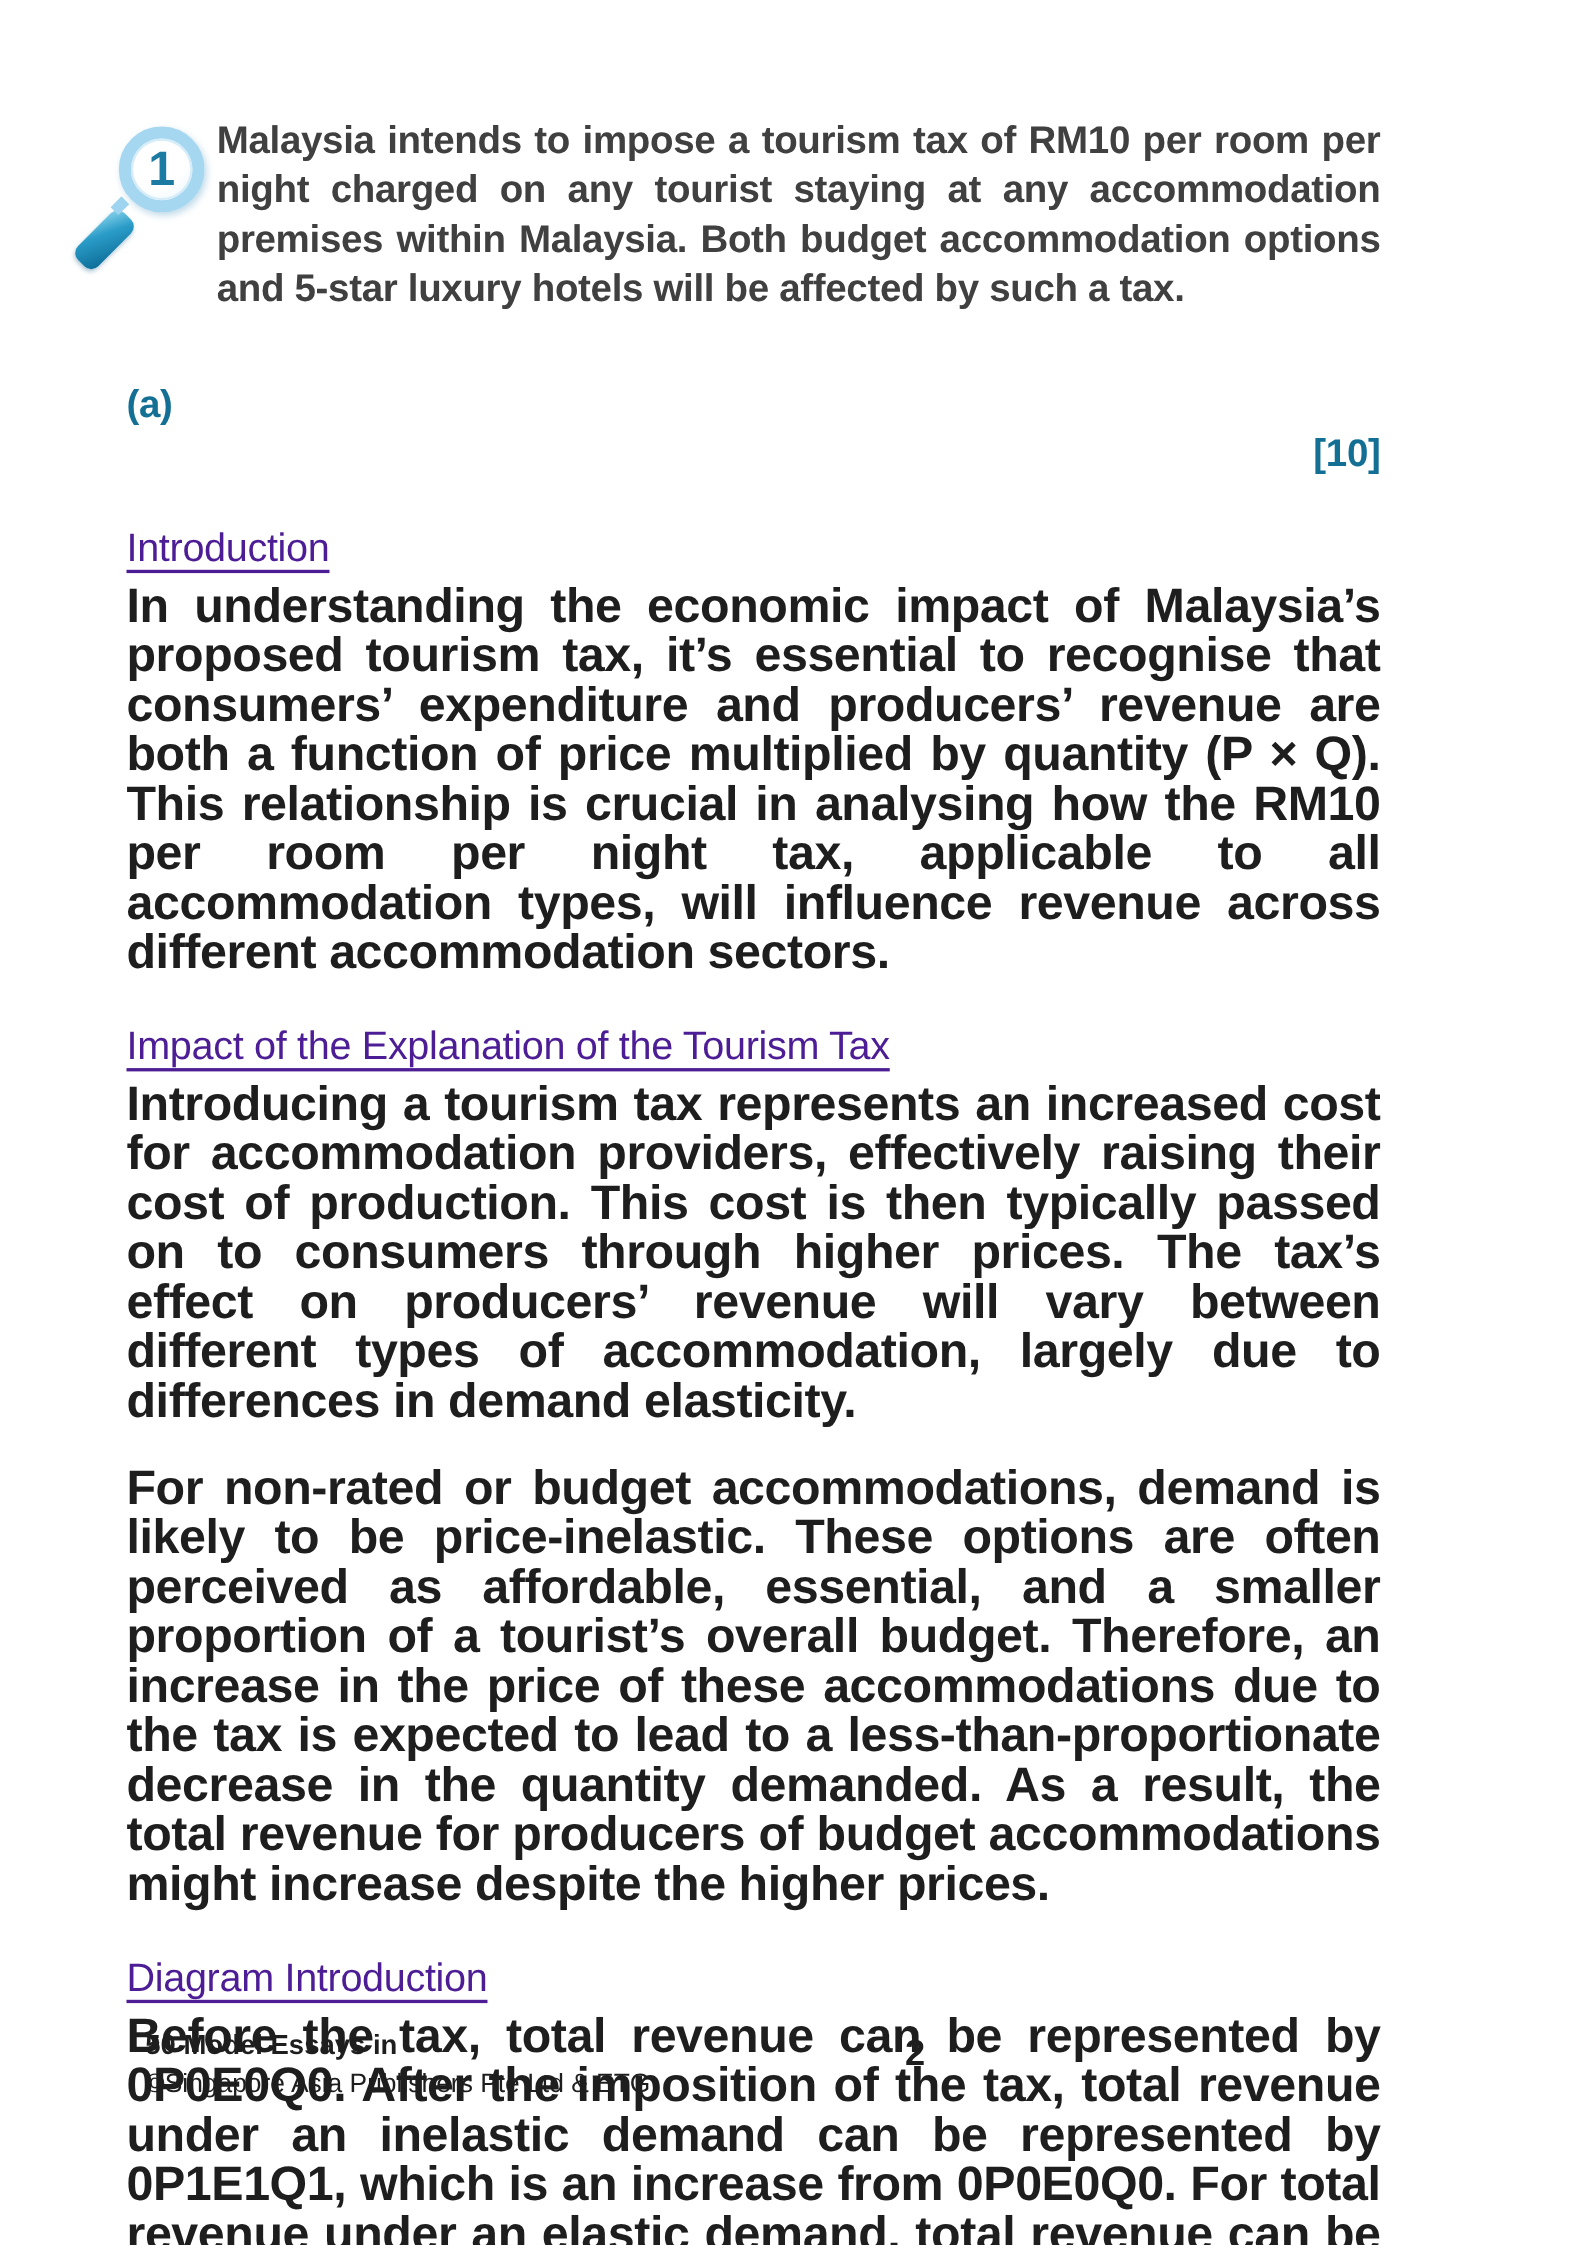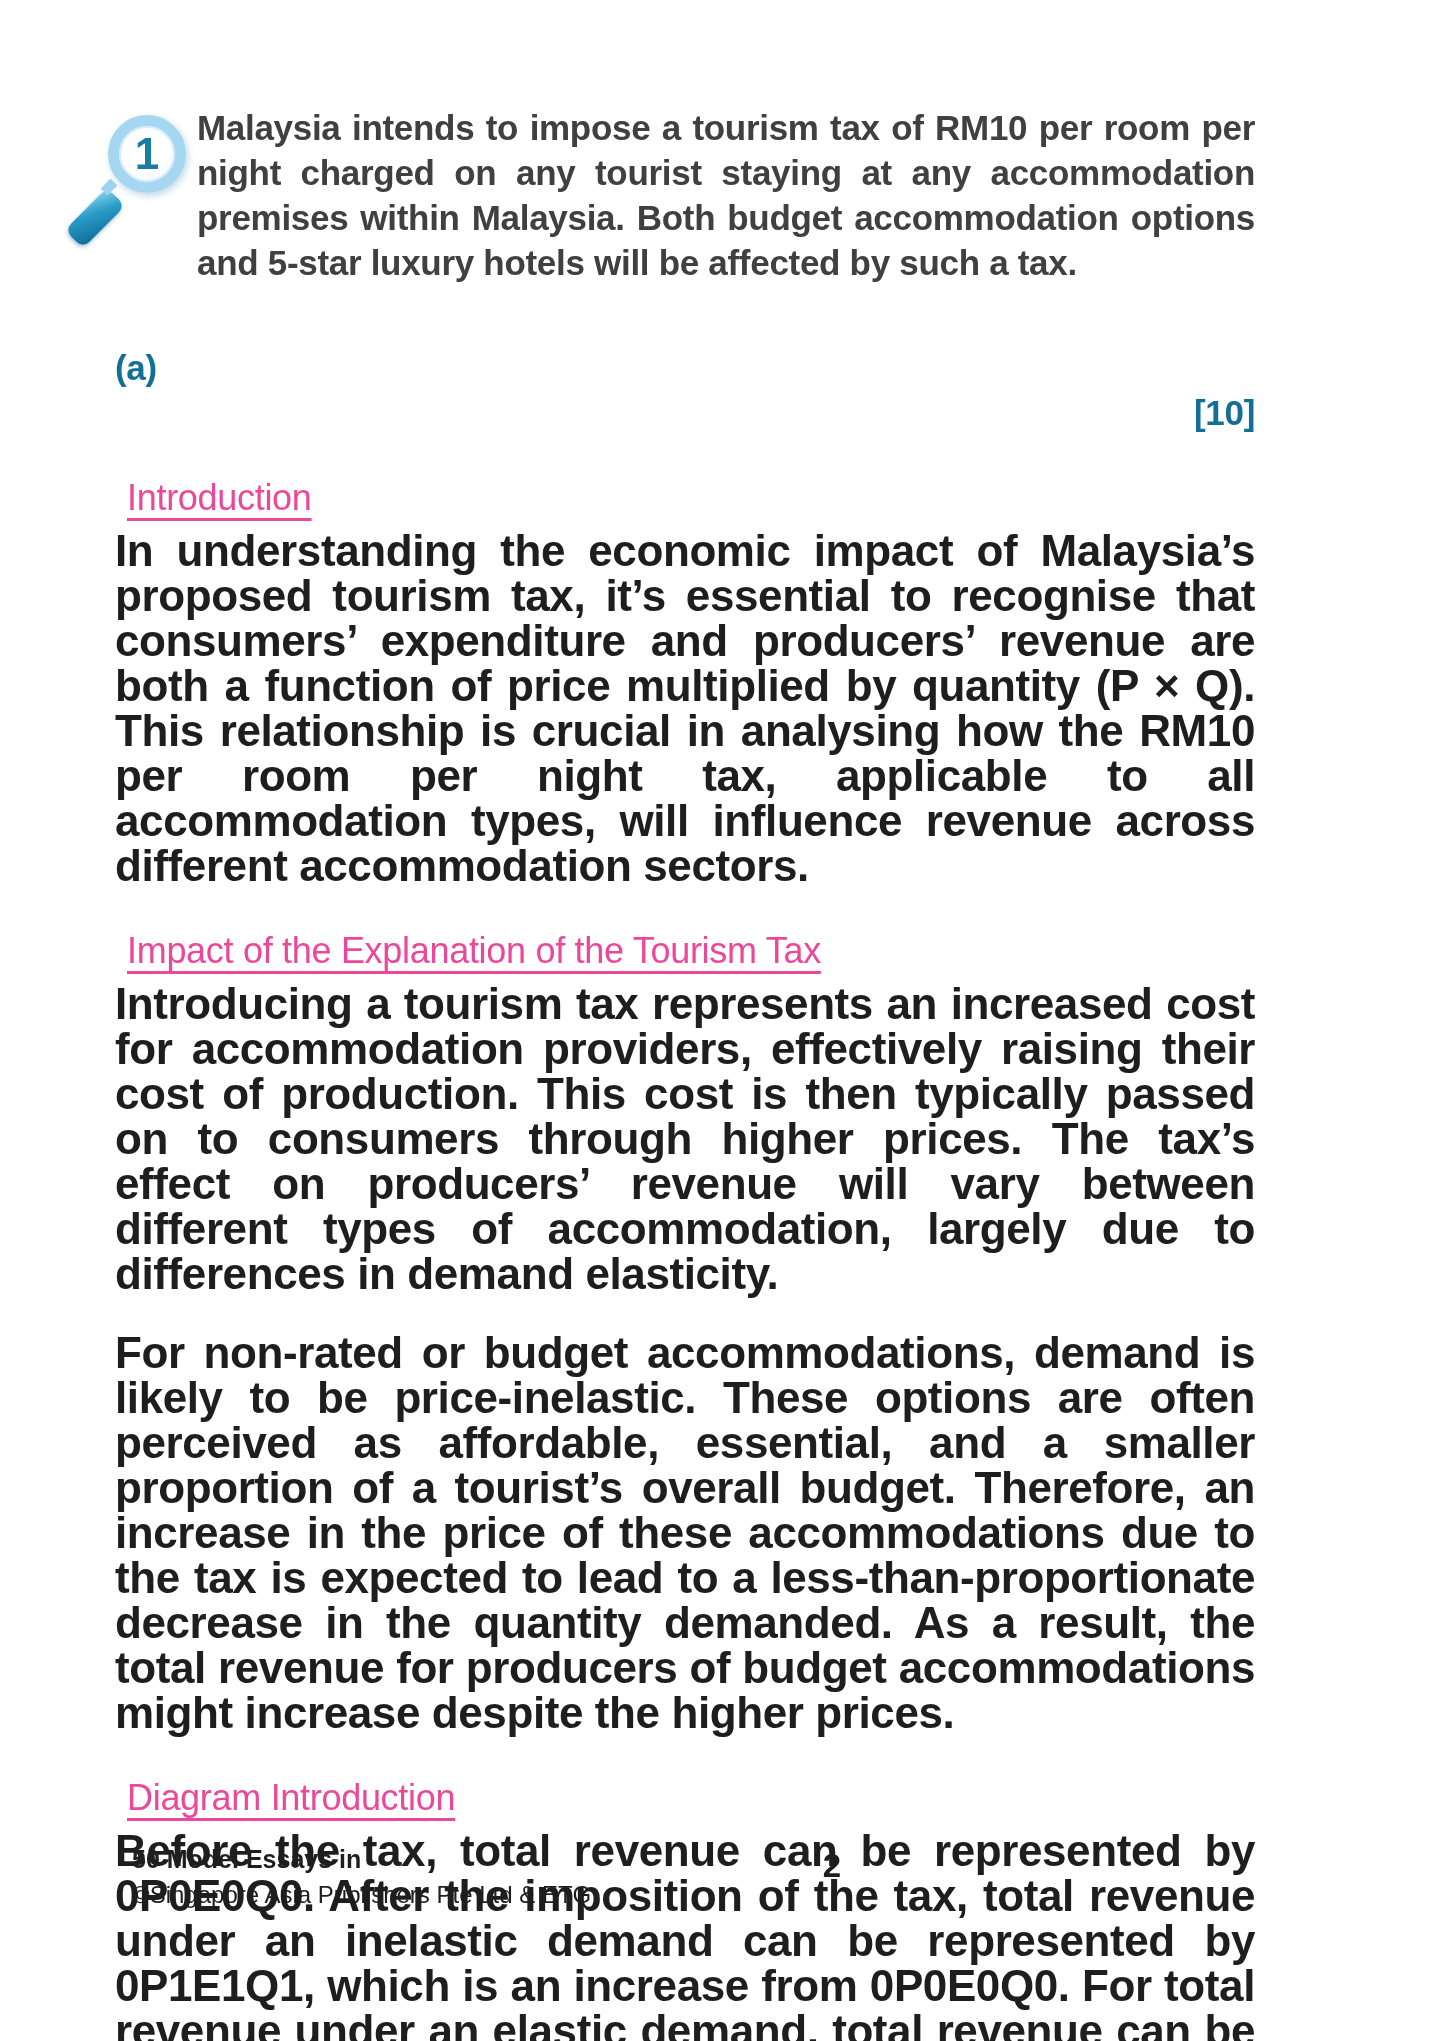--- a/index.html
+++ b/index.html
@@ -73,25 +73,25 @@
   .question .part-label{
     position:absolute;left:0;top:0;
   }
   .question .marks{
     position:absolute;right:0;bottom:0;
     text-align:right;
     margin-left:14px;
   }
   
   .section h3{
-    margin:40px 0 8px 12px;
+    margin:40px 0 8px 0;
     font-size:36px;line-height:45px;
     font-weight:normal;
     letter-spacing:-0.3px;
-    color:#ec4899;
+    color:#4c1d95;
     text-decoration:underline;
     text-decoration-thickness:3px;
     text-underline-offset:8px;
   }
   .section p{
     margin:0 0 34px 0;
     font-size:44px;line-height:45px;
     letter-spacing:-0.4px;
     text-align:justify;
     color:#1e1e1e;

